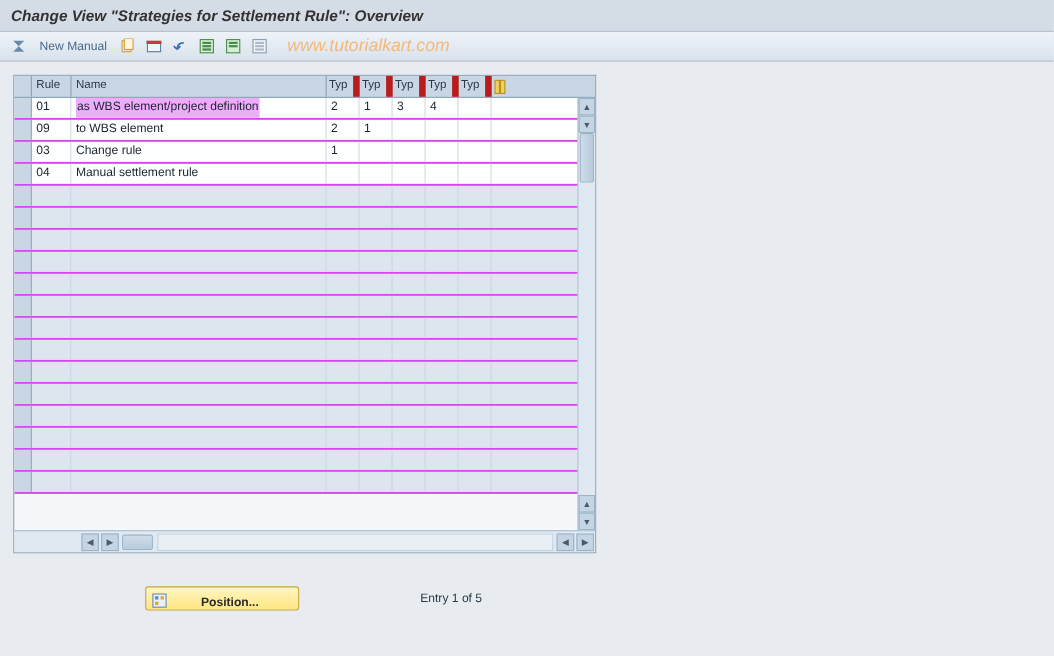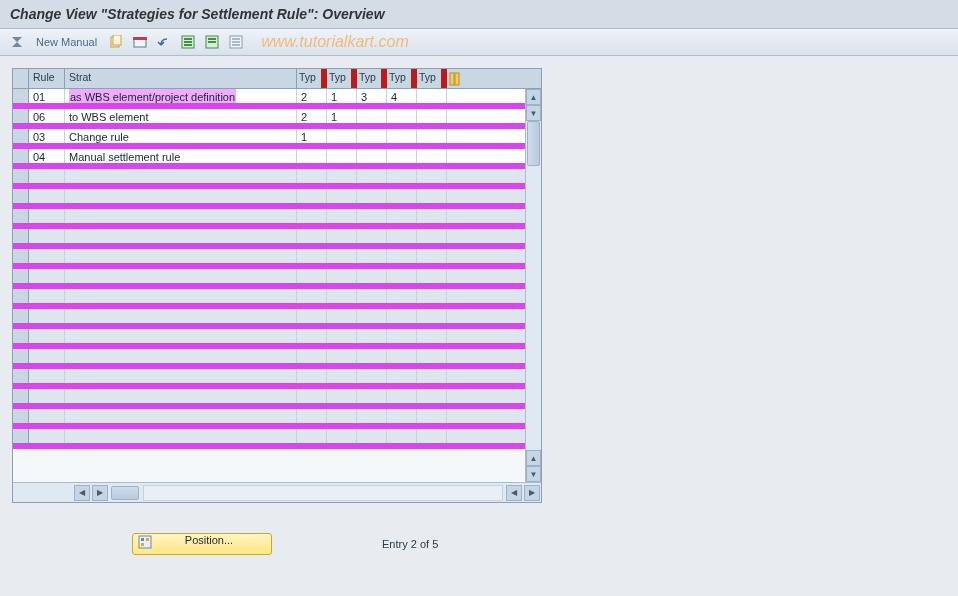--- a/index.html
+++ b/index.html
@@ -77,21 +77,21 @@
     .col-tools { flex: 1; padding: 2px; display: flex; align-items: center; justify-content: flex-start; }
     .header-cell { font-size: 10.5px; color: #2a3a4a; overflow: hidden; white-space: nowrap; }
     .table-body {
       flex: 1;
       overflow: hidden;
       position: relative;
     }
     .table-row {
       display: flex;
       height: 20px;
-      border-bottom: 6px solid #d946ef;
+      border-bottom: 2px solid #d946ef;
     }
     .table-row .cell {
       border-right: 1px solid #c5d2df;
       padding: 2px 4px;
       font-size: 11px;
       color: #1a2530;
       background: #fdfefe;
       overflow: hidden;
       white-space: nowrap;
     }
@@ -186,30 +186,31 @@
     }
     .footer-row {
       display: flex;
       align-items: center;
       margin-top: 30px;
       margin-left: 120px;
       gap: 110px;
     }
     .position-button {
       display: flex;
-      align-items: flex-start;
+      align-items: flex-end;
       background: linear-gradient(#fff5c0, #ffe783);
       border: 1px solid #c9a83a;
       border-radius: 3px;
       height: 22px;
       padding: 0 12px 0 4px;
       font-size: 11px;
       color: #2a2a2a;
       cursor: pointer;
       min-width: 140px;
+      font-weight: bold;
     }
     .position-button .btn-icon {
       width: 16px;
       height: 16px;
       margin-right: 6px;
       display: flex;
       align-items: center;
       justify-content: center;
     }
     .position-button .btn-label {
@@ -275,21 +276,21 @@
       </svg>
   </span>
   <span class="watermark">www.tutorialkart.com</span>
 </div>
 
 <div class="content-area">
   <div class="table-container">
     <div class="table-header">
       <div class="col-sel header-cell"></div>
       <div class="col-strat header-cell">Rule</div>
-      <div class="col-name header-cell">Strat</div>
+      <div class="col-name header-cell">Name</div>
       <div class="col-typ header-cell">Typ</div>
       <div class="col-typ header-cell">Typ</div>
       <div class="col-typ header-cell">Typ</div>
       <div class="col-typ header-cell">Typ</div>
       <div class="col-typ header-cell">Typ</div>
       <div class="col-tools header-cell">
         <svg class="config-icon-svg">
             <rect x="1" y="1" width="4" height="12" fill="#f0d060" stroke="#b89020"></rect>
             <rect x="6" y="1" width="4" height="12" fill="#f0d060" stroke="#b89020"></rect>
           </svg>
@@ -303,21 +304,21 @@
           <div class="cell name-cell"><span class="selected-name">as WBS element/project definition</span></div>
           <div class="cell typ-cell">2</div>
           <div class="cell typ-cell">1</div>
           <div class="cell typ-cell">3</div>
           <div class="cell typ-cell">4</div>
           <div class="cell typ-cell"></div>
           <div class="cell" style="flex: 1 1 0%; border-right: none;"></div>
         </div>
         <div class="table-row">
           <div class="sel-cell"></div>
-          <div class="cell strat-cell">06</div>
+          <div class="cell strat-cell">09</div>
           <div class="cell name-cell">to WBS element</div>
           <div class="cell typ-cell">2</div>
           <div class="cell typ-cell">1</div>
           <div class="cell typ-cell"></div>
           <div class="cell typ-cell"></div>
           <div class="cell typ-cell"></div>
           <div class="cell" style="flex: 1 1 0%; border-right: none;"></div>
         </div>
         <div class="table-row">
           <div class="sel-cell"></div>
@@ -523,15 +524,15 @@
       <span class="btn-icon">
         <svg width="14" height="14">
             <rect x="1" y="1" width="12" height="12" fill="#e8f0f8" stroke="#6a8aaa"></rect>
             <rect x="3" y="3" width="3" height="3" fill="#5a8ac0"></rect>
             <rect x="8" y="3" width="3" height="3" fill="#f0a030"></rect>
             <rect x="3" y="8" width="3" height="3" fill="#f0a030"></rect>
           </svg>
       </span>
       <span class="btn-label">Position...</span>
     </button>
-    <span class="entry-status">Entry 2 of 5</span>
+    <span class="entry-status">Entry 1 of 5</span>
   </div>
 </div>
 
 </body></html>

